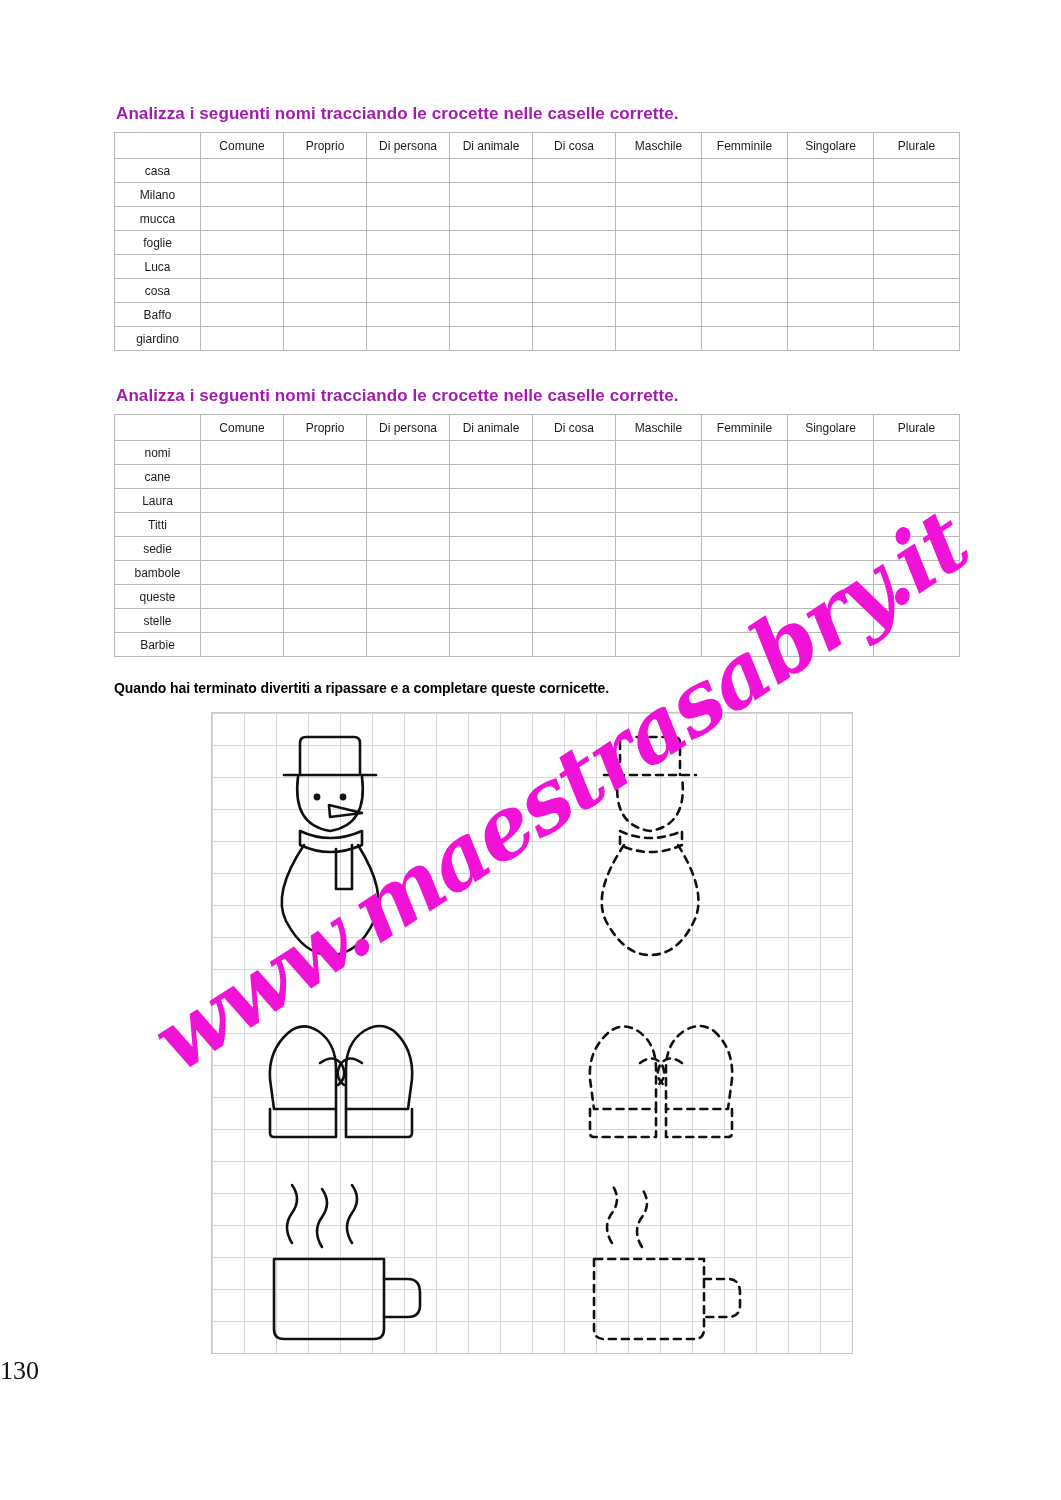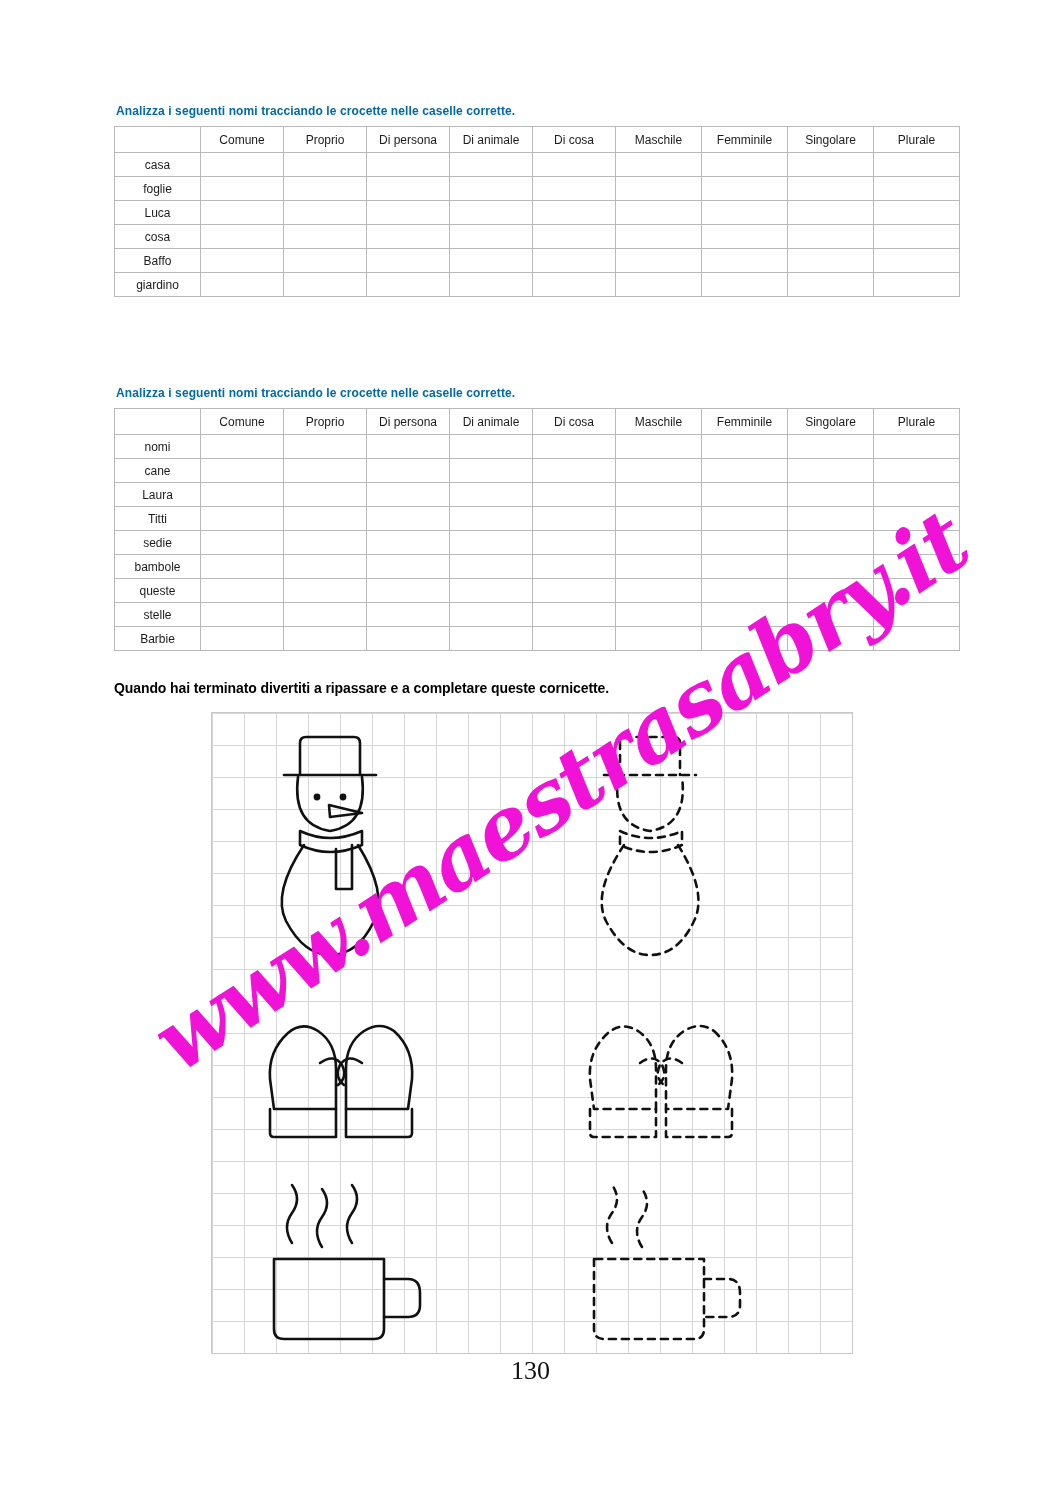--- a/index.html
+++ b/index.html
@@ -25,23 +25,23 @@
   
   .exercise {
     position: absolute;
     left: 114px;
     width: 836px;
   }
   .ex1 { top: 104px; }
   .ex2 { top: 386px; }
 
   .ex-heading {
-    font-size: 12px;
+    font-size: 17px;
     font-weight: bold;
-    color: #0369a1;
+    color: #a21caf;
     margin: 0 0 8px 2px;
     letter-spacing: 0.1px;
   }
 
   table.grid {
     border-collapse: collapse;
     width: 836px;
     table-layout: fixed;
   }
   table.grid td, table.grid th {
@@ -94,21 +94,21 @@
     width: 640px;
     height: 640px;
   }
 
   
   .page-number {
     position: absolute;
     left: 0;
     top: 1356px;
     width: 1061px;
-    text-align: center;
+    text-align: left;
     font-size: 26px;
     color: #111;
     font-family: "Liberation Serif", serif;
   }
 
   
   .watermark {
     position: absolute;
     left: 150px;
     top: 290px;
@@ -174,20 +174,44 @@
             <td></td>
           <td></td>
             <td></td>
           <td></td>
             <td></td>
           <td></td>
             <td></td>
           <td></td>
         </tr>
         <tr>
+          <td class="word-cell">Milano</td>
+          <td></td>
+            <td></td>
+          <td></td>
+            <td></td>
+          <td></td>
+            <td></td>
+          <td></td>
+            <td></td>
+          <td></td>
+        </tr>
+        <tr>
+          <td class="word-cell">mucca</td>
+          <td></td>
+            <td></td>
+          <td></td>
+            <td></td>
+          <td></td>
+            <td></td>
+          <td></td>
+            <td></td>
+          <td></td>
+        </tr>
+        <tr>
           <td class="word-cell">foglie</td>
           <td></td>
             <td></td>
           <td></td>
             <td></td>
           <td></td>
             <td></td>
           <td></td>
             <td></td>
           <td></td>

